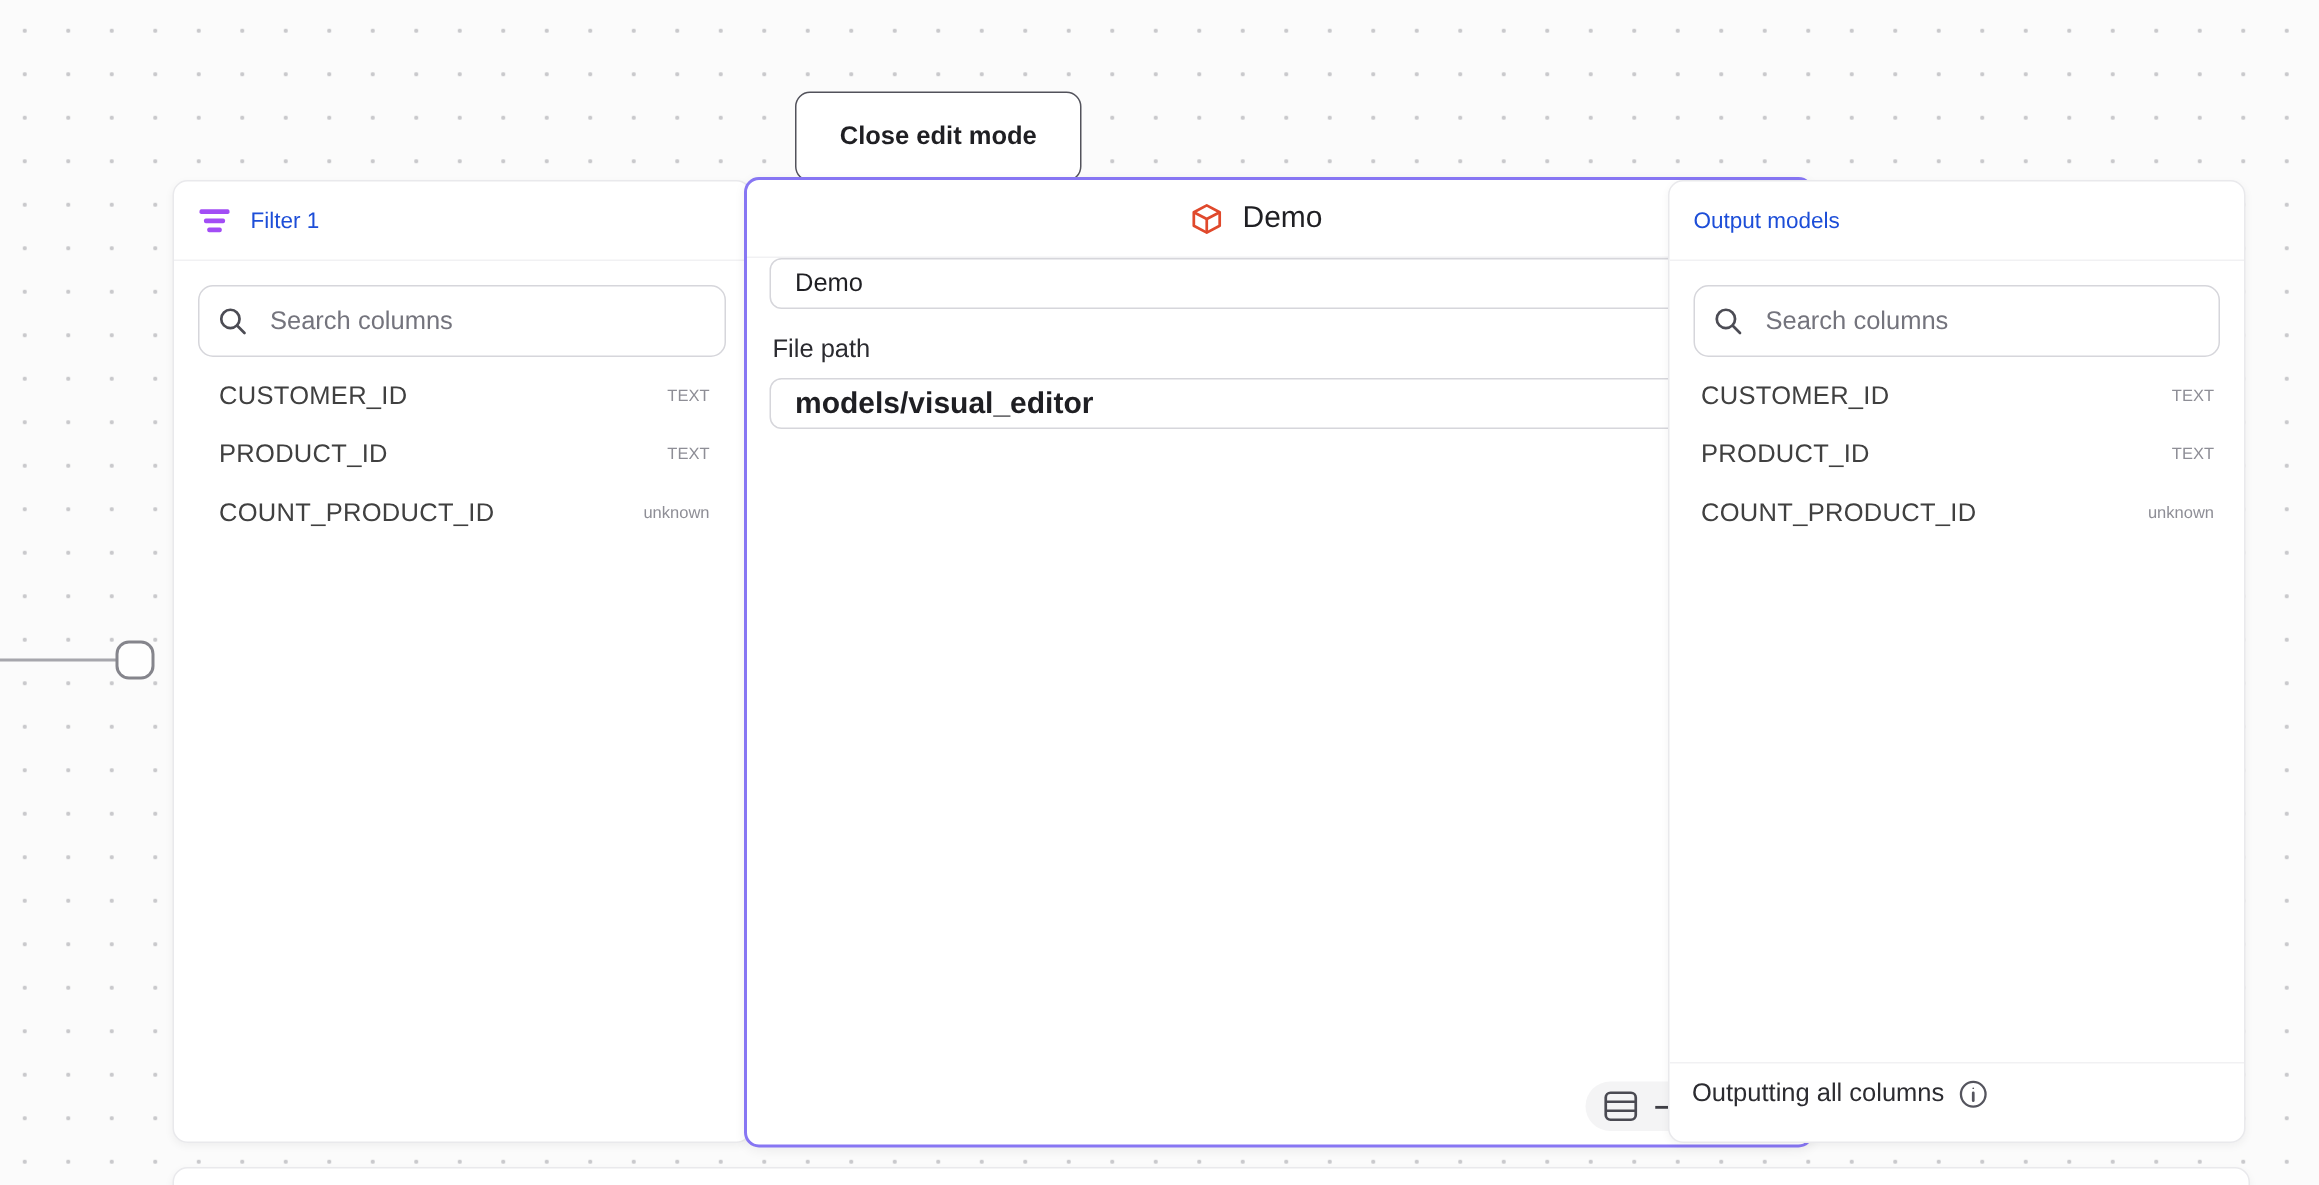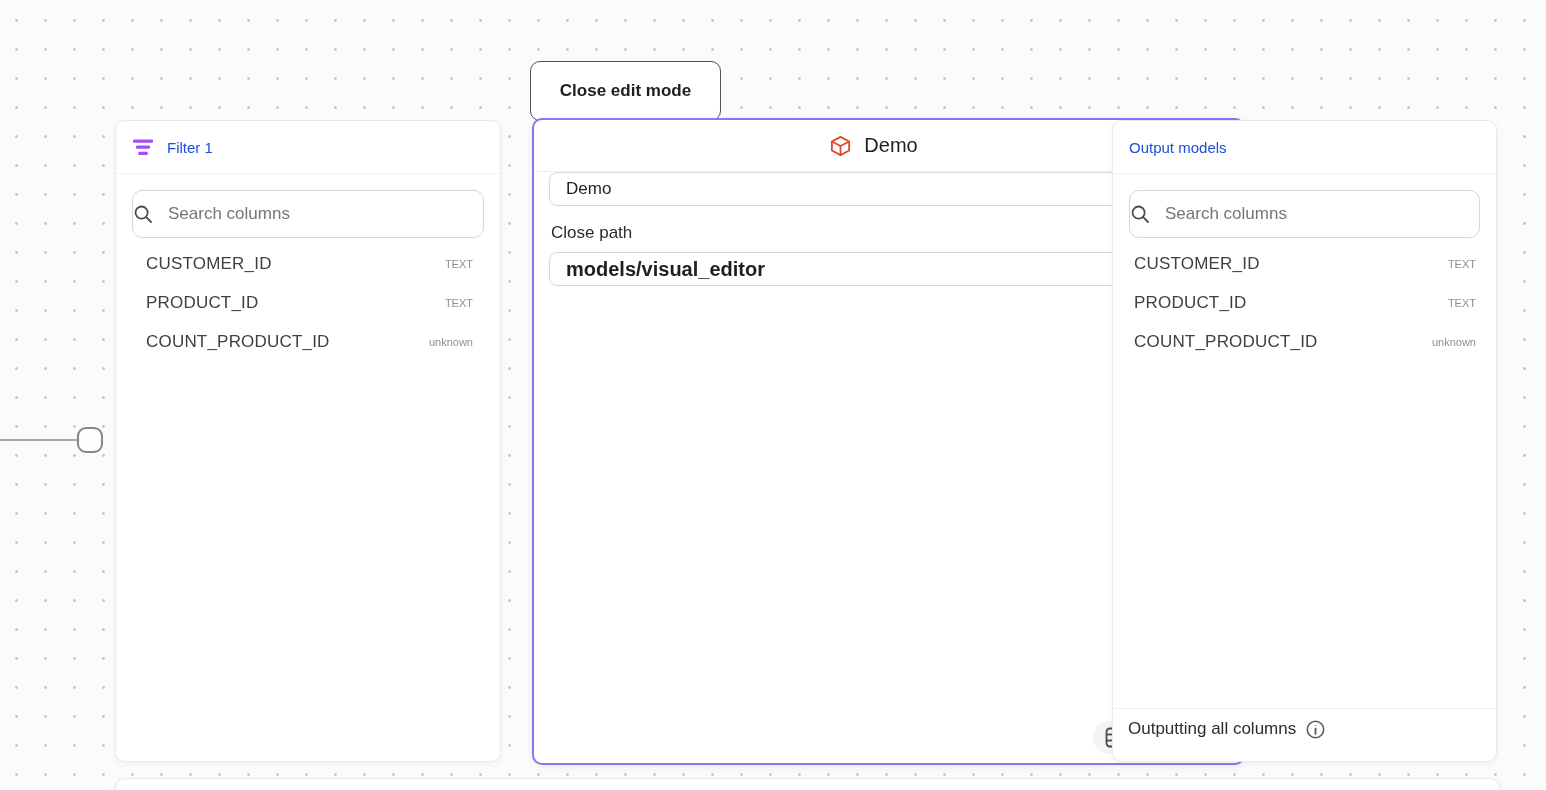--- a/index.html
+++ b/index.html
@@ -32,21 +32,21 @@
   
   .panel {
     position: absolute;
     background: #ffffff;
     border: 1px solid #e9e9ec;
     border-radius: 10px;
     box-shadow: 0 2px 6px rgba(0,0,0,0.05);
     box-sizing: border-box;
   }
   .panel-left  { left: 115px;  top: 120px; width: 386px; height: 642px; }
-  .panel-model { left: 532px;  top: 118px; width: 713px; height: 647px;
+  .panel-model { left: 496px;  top: 118px; width: 713px; height: 647px;
                  border: 2px solid #8776f3; box-shadow: 0 2px 8px rgba(0,0,0,0.06); }
   .panel-right { left: 1112px; top: 120px; width: 385px; height: 642px; }
   .panel-bottom{ left: 115px;  top: 778px; width: 1385px; height: 60px; }
 
   .panel-header {
     height: 53px;
     display: flex; align-items: center;
     padding: 0 16px;
     border-bottom: 1px solid #f1f1f3;
     box-sizing: border-box;
@@ -63,21 +63,21 @@
   .icon-btn { display: flex; align-items: center; justify-content: center;
               background: none; border: none; padding: 2px; cursor: pointer; }
 
   
   .search-wrap {
     margin: 16px 16px 6px 16px;
     height: 48px;
     border: 1px solid #d6d6db;
     border-radius: 10px;
     display: flex; align-items: center;
-    padding: 0 0; gap: 13px;
+    padding: 0 12px; gap: 13px;
     box-sizing: border-box;
     background: #fff;
   }
   .search-wrap input {
     flex: 1; border: none; outline: none; background: transparent;
     font-family: inherit; font-size: 17px; color: #1f1f23;
   }
   .search-wrap input::placeholder { color: #74747d; }
 
   
@@ -225,21 +225,21 @@
               <circle cx="18.5" cy="4" r="1.9"></circle>
             </svg>
           </span>
         </button>
       </div>
     </div>
 
     <div class="model-body">
       <input class="text-input" type="text" value="Demo" style="">
 
-      <div class="field-label">Close path</div>
+      <div class="field-label">File path</div>
       <div class="select-box">
         <span>models/visual_editor</span>
         <span>
           <svg width="15" height="10" viewBox="0 0 15 10" fill="none" stroke="#3f3f46" stroke-width="1.7" stroke-linecap="round" stroke-linejoin="round">
             <path d="M2 2.5 L7.5 8 L13 2.5"></path>
           </svg>
         </span>
       </div>
     </div>
 

